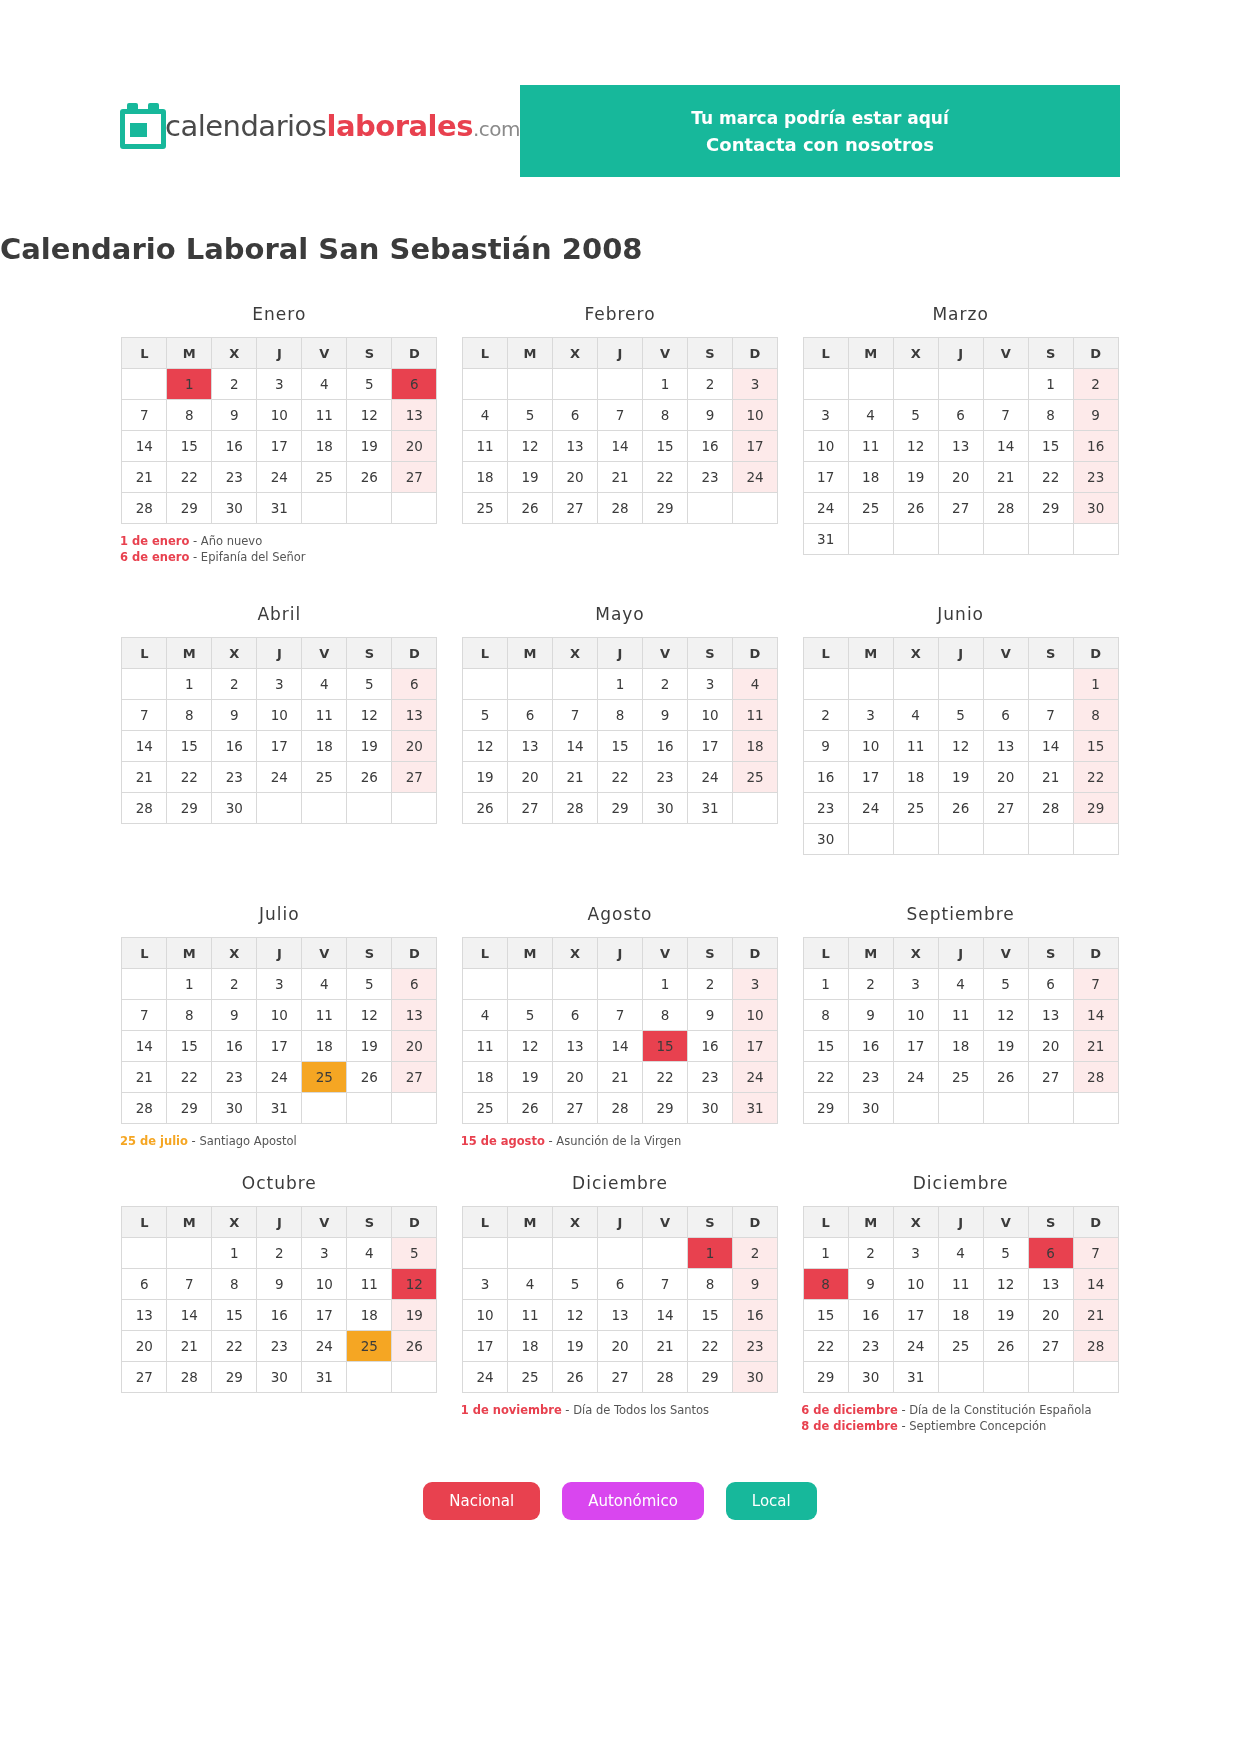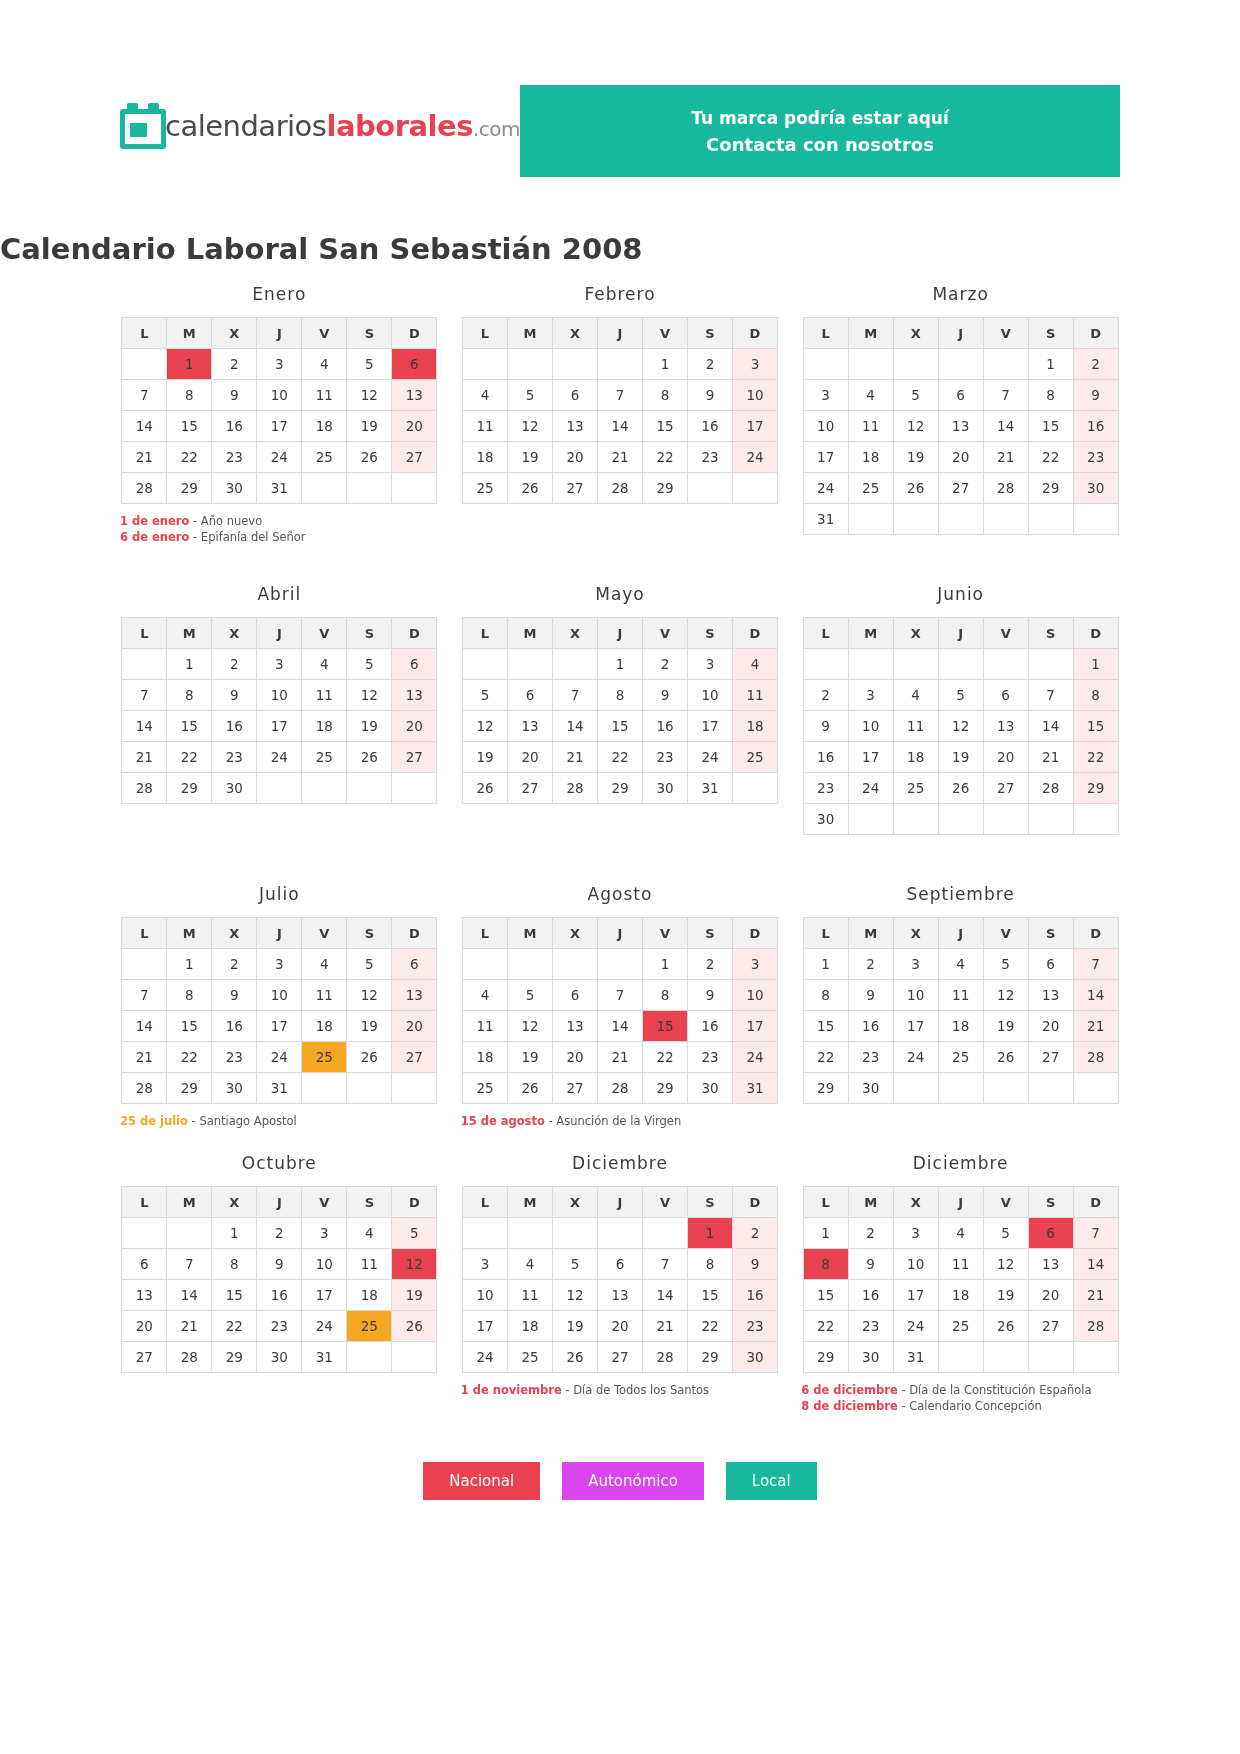--- a/index.html
+++ b/index.html
@@ -44,21 +44,21 @@
 
   
   .title {
     text-align: left;
     font-size: 29px; font-weight: 700; color: #3b3b3b;
     margin-top: 55px;
   }
 
   
   .months {
-    margin: 18px 120px 0 120px;
+    margin: 38px 120px 0 120px;
     display: grid;
     grid-template-columns: repeat(3, 1fr);
     column-gap: 22px;
   }
   .month { margin-bottom: 6px; }
   .month-name {
     text-align: center; font-size: 17px; color: #3b3b3b; font-weight: 400;
     letter-spacing: 1px; margin-bottom: 13px;
   }
   table.cal { border-collapse: collapse; width: 315px; margin: 0 auto; table-layout: fixed; }
@@ -81,21 +81,21 @@
   .notes li .d-autonomico { color: #f5a623; font-weight: 700; }
   .notes-spacer { min-height: 34px; }
 
   
   .legend {
     display: flex; justify-content: center; gap: 22px;
     margin-top: 42px;
   }
   .legend .chip {
     color: #fff; font-size: 15px;
-    padding: 10px 26px; border-radius: 0;
+    padding: 10px 26px; border-radius: 9px;
     font-family: "DejaVu Sans", "Liberation Sans", sans-serif;
   }
   .chip.nacional { background: #e8414f; }
   .chip.autonomico { background: #d946ef; text-align: right; }
   .chip.local { background: #17b89b; }
 </style>
 </head>
 <body>
 
 <div class="page">
@@ -908,21 +908,21 @@
               <td>31</td>
               <td class="empty">&nbsp;</td>
               <td class="empty">&nbsp;</td>
               <td class="empty">&nbsp;</td>
               <td class="empty">&nbsp;</td>
             </tr>
           </tbody>
         </table>
         <ul class="notes">
           <li><span class="d-nacional">6 de diciembre</span><span> - Día de la Constitución Española</span></li>
-          <li><span class="d-nacional">8 de diciembre</span><span> - Calendario Concepción</span></li>
+          <li><span class="d-nacional">8 de diciembre</span><span> - Septiembre Concepción</span></li>
         </ul>
       </div>
     </div>
 
   <div class="legend" id="legend">
       <div class="chip nacional">Nacional</div>
       <div class="chip autonomico">Autonómico</div>
       <div class="chip local">Local</div>
     </div>
 

